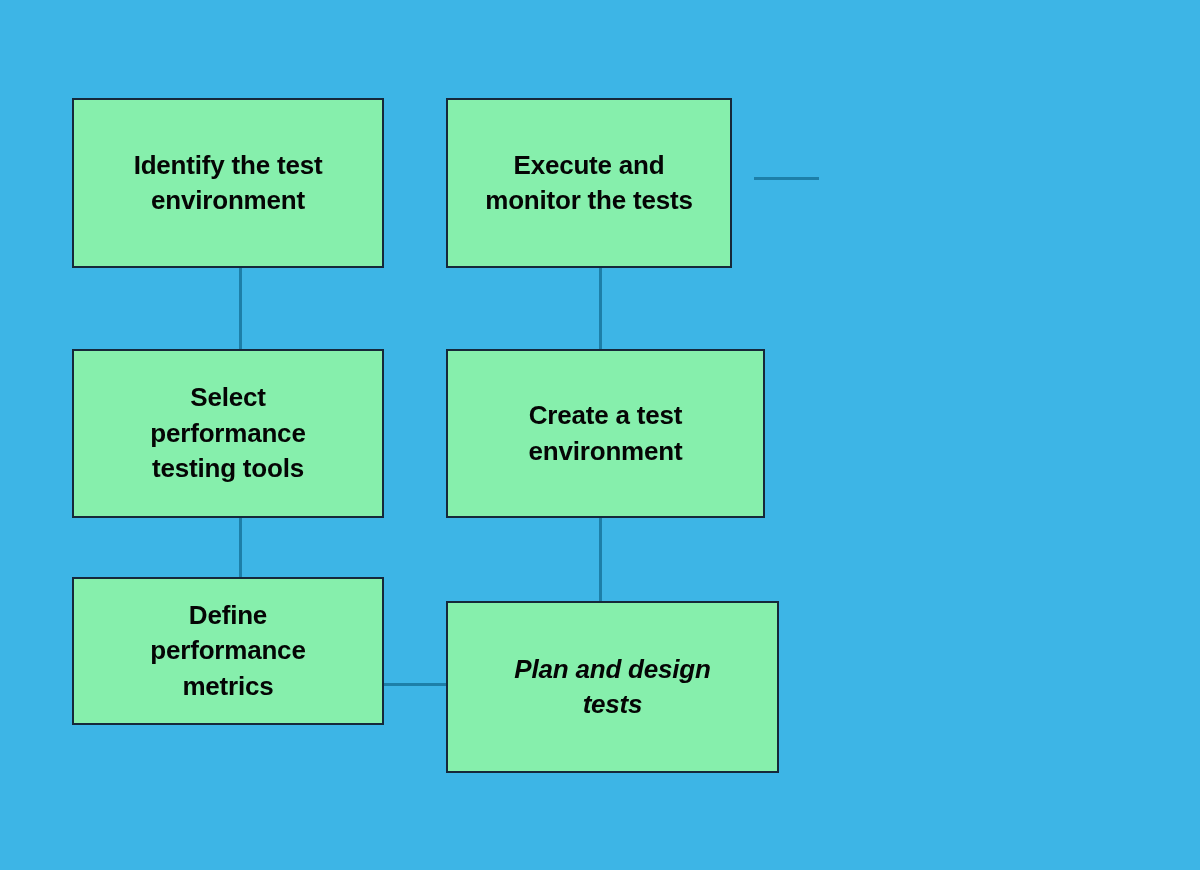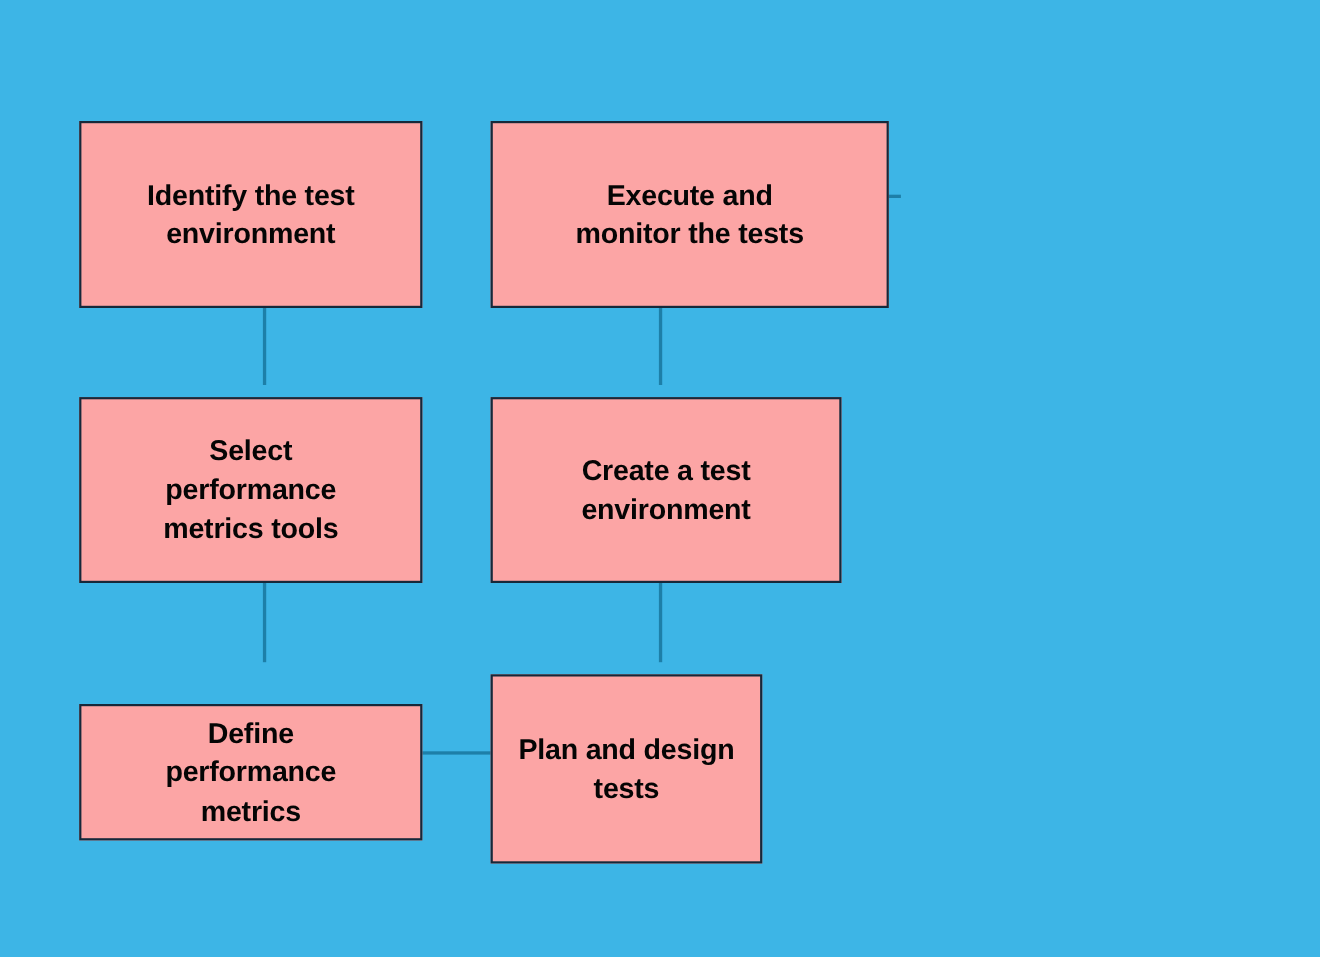--- a/index.html
+++ b/index.html
@@ -14,50 +14,49 @@
   }
   #canvas {
     position: relative;
     width: 1200px;
     height: 870px;
     background: #3db5e6;
   }
   .node {
     position: absolute;
     box-sizing: border-box;
-    background: #fca5a5;
+    background: #86efac;
     border: 2px solid #16283a;
     display: flex;
     align-items: center;
     justify-content: center;
     text-align: center;
     color: #050505;
     font-family: "Liberation Sans", sans-serif;
     font-weight: bold;
     font-size: 26px;
     line-height: 1.36;
     letter-spacing: -0.2px;
     padding: 6px 14px;
     white-space: pre-line;
     z-index: 2;
-    margin-top: 12px;
   }
   .connector {
     position: absolute;
     background: #1d7fa8;
     z-index: 1;
   }
   
   #node-identify-test-environment { left: 72px;  top: 98px;  width: 312px; height: 170px; }
-  #node-execute-monitor-tests     { left: 446px; top: 98px;  width: 362px; height: 170px; }
+  #node-execute-monitor-tests     { left: 446px; top: 98px;  width: 286px; height: 170px; }
   #node-analyze-results-retest    { left: 818px; top: 98px;  width: 308px; height: 170px; }
   #node-select-performance-tools  { left: 72px;  top: 349px; width: 312px; height: 169px; }
   #node-create-test-environment   { left: 446px; top: 349px; width: 319px; height: 169px; }
-  #node-define-performance-metrics{ left: 72px;  top: 628px; width: 312px; height: 124px; }
-  #node-plan-design-tests         { left: 446px; top: 601px; width: 247px; height: 172px; }
+  #node-define-performance-metrics{ left: 72px;  top: 577px; width: 312px; height: 148px; }
+  #node-plan-design-tests         { left: 446px; top: 601px; width: 333px; height: 172px; font-style: italic; }
 
   
   #connector-identify-to-select      { left: 239px; top: 267px; width: 3px;  height: 83px;  }
   #connector-select-to-define        { left: 239px; top: 517px; width: 3px;  height: 85px;  }
   #connector-define-to-plan          { left: 383px; top: 683px; width: 64px; height: 3px;   }
   #connector-plan-to-create          { left: 599px; top: 517px; width: 3px;  height: 85px;  }
   #connector-create-to-execute       { left: 599px; top: 267px; width: 3px;  height: 83px;  }
   #connector-execute-to-analyze      { left: 754px; top: 177px; width: 65px; height: 3px;   }
 </style>
 </head>
@@ -74,21 +73,21 @@
 
   <div class="node" id="node-identify-test-environment">Identify the test
 environment</div>
 
   <div class="node" id="node-execute-monitor-tests">Execute and
 monitor the tests</div>
 
 
   <div class="node" id="node-select-performance-tools">Select
 performance
-metrics tools</div>
+testing tools</div>
 
   <div class="node" id="node-create-test-environment">Create a test
 environment</div>
 
   <div class="node" id="node-define-performance-metrics">Define
 performance
 metrics</div>
 
   <div class="node" id="node-plan-design-tests">Plan and design
 tests</div>

